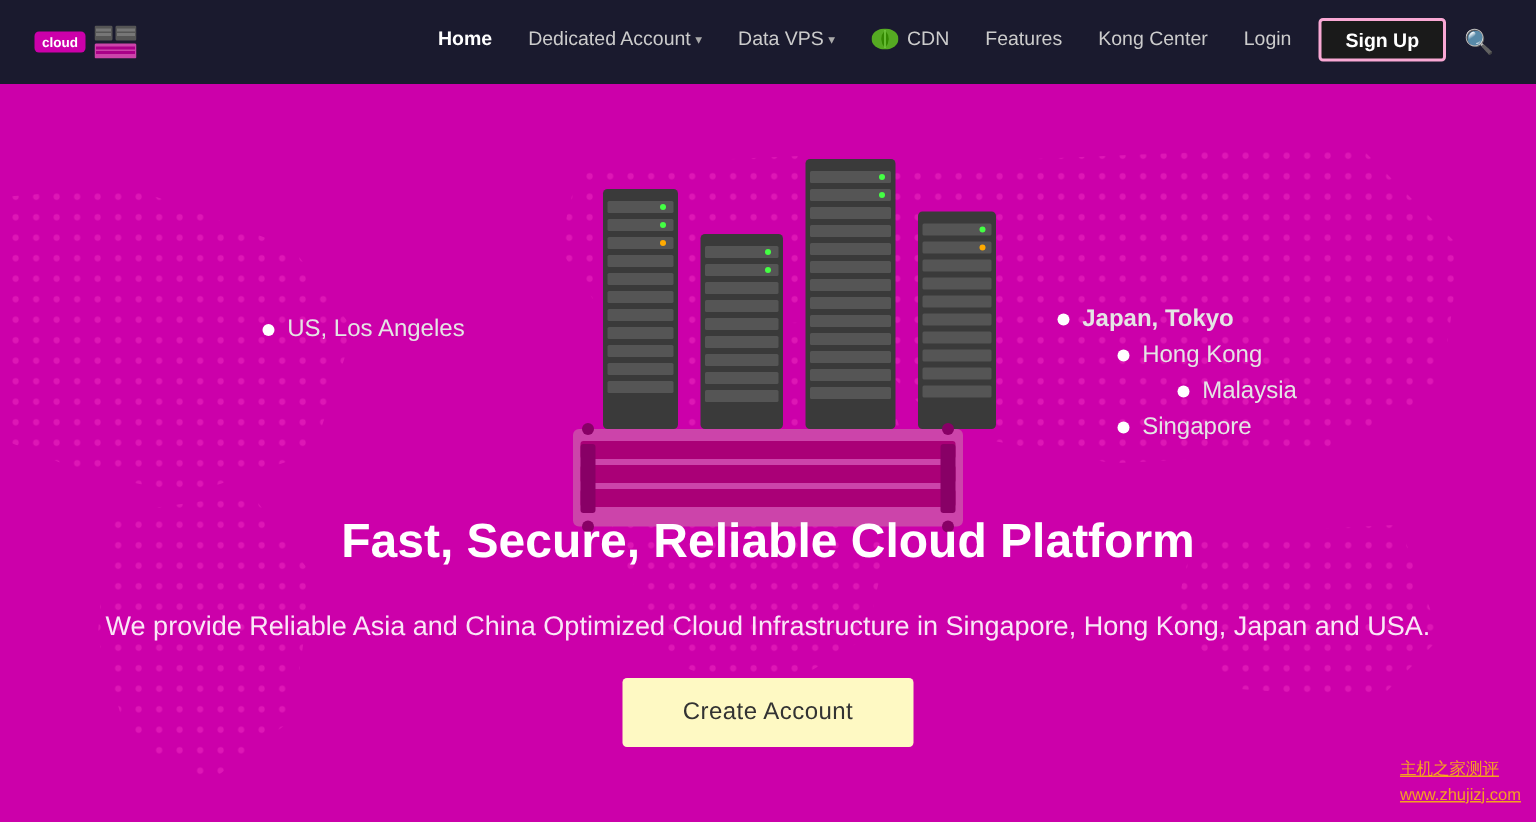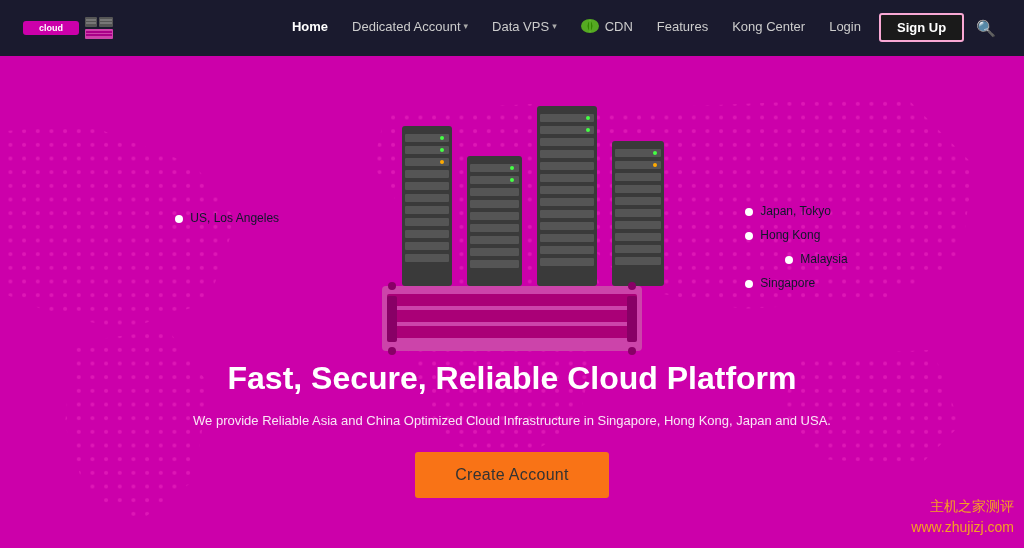--- a/index.html
+++ b/index.html
@@ -40,21 +40,21 @@
 
     .logo-gigs2 {
       color: #cc00aa;
     }
 
     .logo-cloud-badge {
       background: #cc00aa;
       color: white;
       font-size: 9px;
       font-weight: bold;
-      padding: 2px 16px;
+      padding: 2px 5px;
       border-radius: 3px;
       margin-left: 3px;
     }
 
     nav {
       display: flex;
       align-items: flex-start;
       gap: 4px;
     }
 
@@ -107,22 +107,22 @@
       position: relative;
       overflow: hidden;
       display: flex;
       flex-direction: column;
       align-items: center;
     }
 
     
     .location-label {
       position: absolute;
-      color: #0f172a;
-      font-size: 12px;
+      color: #e5e5e5;
+      font-size: 16px;
       font-weight: 500;
       white-space: nowrap;
     }
 
     .location-dot {
       display: inline-block;
       width: 8px;
       height: 8px;
       background: white;
       border-radius: 50%;
@@ -137,50 +137,50 @@
       left: 0;
       right: 0;
       text-align: center;
       padding: 0 20px;
     }
 
     .hero-title {
       color: white;
       font-size: 32px;
       font-weight: bold;
-      margin-bottom: 16px;
+      margin-bottom: 28px;
     }
 
     .hero-subtitle {
       color: rgba(255,255,255,0.9);
-      font-size: 13px;
+      font-size: 18px;
       margin-bottom: 24px;
     }
 
     .btn-create-account {
-      background: #f97316;
+      background: #fef9c3;
       color: #333;
       border: none;
       padding: 14px 40px;
       font-size: 16px;
       font-weight: 500;
       cursor: pointer;
       border-radius: 3px;
       letter-spacing: 0.3px;
     }
 
     
     .watermark {
       position: absolute;
       bottom: 10px;
       right: 10px;
       color: rgba(255,200,0,0.8);
-      font-size: 14px;
-      text-align: right;
+      font-size: 11px;
       line-height: 1.5;
+      text-decoration: underline;
     }
 
     
     .world-map-svg {
       position: absolute;
       top: 0;
       left: 0;
       width: 100%;
       height: 100%;
       opacity: 0.35;
@@ -253,21 +253,21 @@
     <path d="M 560 40 L 800 30 L 850 80 L 840 150 L 780 180 L 680 185 L 600 170 L 560 130 L 545 80 Z" fill="url(#dots)"></path>
 
     <path d="M 720 220 L 820 215 L 840 270 L 810 300 L 740 295 L 710 260 Z" fill="url(#dots)"></path>
   </svg>
 
   <div class="location-label" style="left:175px; top:155px;">
     <span class="location-dot"></span>
     <span>US, Los Angeles</span>
   </div>
 
-  <div class="location-label" style="left:745px; top:148px;">
+  <div class="location-label" style="left:705px; top:148px;font-weight:bold;">
     <span class="location-dot"></span>
     <span>Japan, Tokyo</span>
   </div>
   <div class="location-label" style="left:745px; top:172px;">
     <span class="location-dot"></span>
     <span>Hong Kong</span>
   </div>
   <div class="location-label" style="left:785px; top:196px;text-align:center;">
     <span class="location-dot"></span>
     <span>Malaysia</span>

